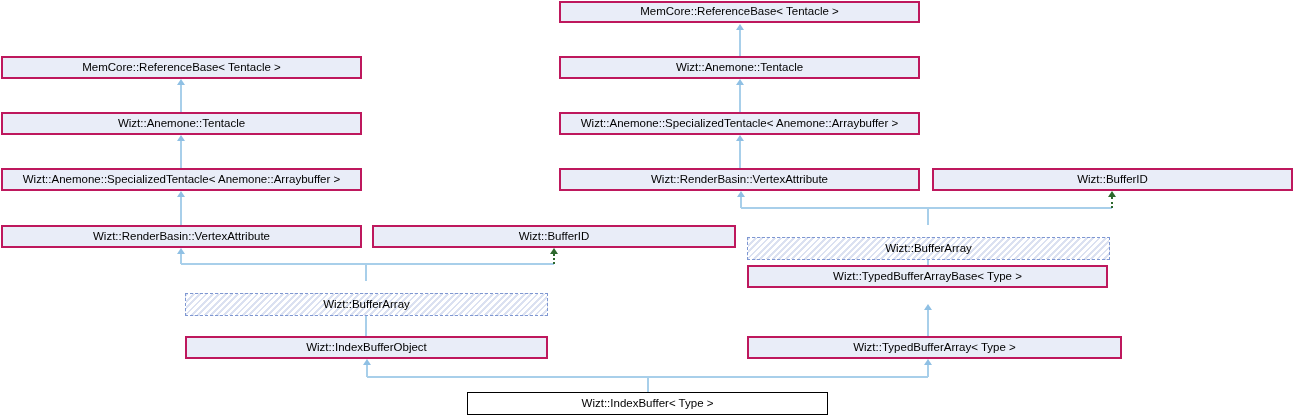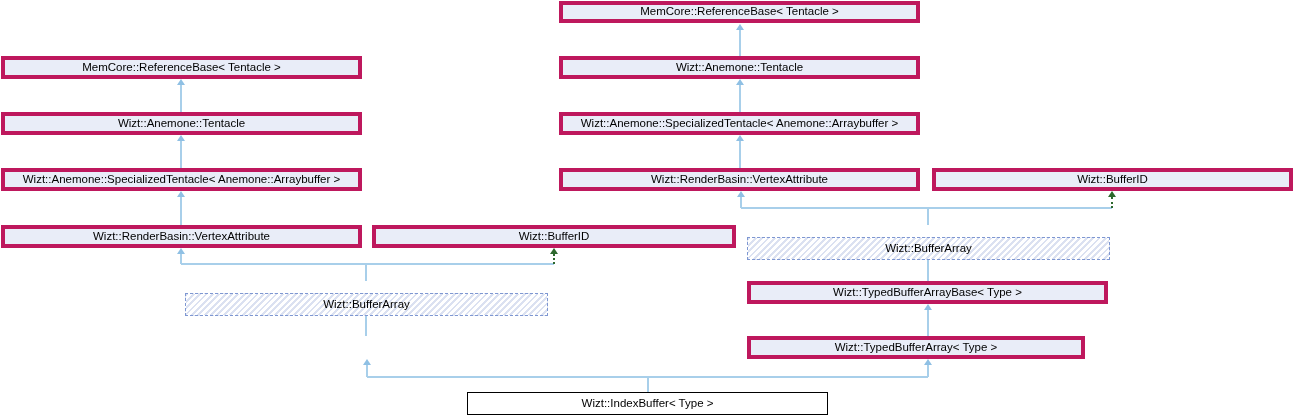--- a/index.html
+++ b/index.html
@@ -21,21 +21,21 @@
     display: flex;
     align-items: center;
     justify-content: center;
     font-size: 11.5px;
     line-height: 1;
     color: #000000;
     white-space: nowrap;
   }
   .node.solid {
     background: #e9edf8;
-    border: 4px solid #be185d;
+    border: 2px solid #be185d;
   }
   .node.hatched {
     background: repeating-linear-gradient(135deg, #dbe1f1 0, #dbe1f1 2px, #ffffff 2px, #ffffff 4.5px);
     border: 1px dashed #7e97d2;
     margin-top: 12px;
   }
   .node.main {
     background: #ffffff;
     border: 1px solid #000000;
   }
@@ -118,20 +118,23 @@
     </div>
     <div class="node solid" style="left: 1px; top: 225px; width: 361px; height: 23px;">
       <span class="label">Wizt::RenderBasin::VertexAttribute</span>
     </div>
     <div class="node solid" style="left: 372px; top: 225px; width: 364px; height: 23px;">
       <span class="label">Wizt::BufferID</span>
     </div>
     <div class="node hatched" style="left: 185px; top: 281px; width: 363px; height: 23px;">
       <span class="label">Wizt::BufferArray</span>
     </div>
+    <div class="node solid" style="left: 185px; top: 336px; width: 363px; height: 23px;">
+      <span class="label">Wizt::IndexBufferObject</span>
+    </div>
     <div class="node main" style="left: 467px; top: 392px; width: 361px; height: 23px; text-align: right;">
       <span class="label">Wizt::IndexBuffer&lt; Type &gt;</span>
     </div>
     <div class="node solid" style="left: 559px; top: 1px; width: 361px; height: 22px;">
       <span class="label">MemCore::ReferenceBase&lt; Tentacle &gt;</span>
     </div>
     <div class="node solid" style="left: 559px; top: 56px; width: 361px; height: 23px;">
       <span class="label">Wizt::Anemone::Tentacle</span>
     </div>
     <div class="node solid" style="left: 559px; top: 112px; width: 361px; height: 23px;">
@@ -139,19 +142,19 @@
     </div>
     <div class="node solid" style="left: 559px; top: 168px; width: 361px; height: 23px;">
       <span class="label">Wizt::RenderBasin::VertexAttribute</span>
     </div>
     <div class="node solid" style="left: 932px; top: 168px; width: 361px; height: 23px;">
       <span class="label">Wizt::BufferID</span>
     </div>
     <div class="node hatched" style="left: 747px; top: 225px; width: 363px; height: 23px;">
       <span class="label">Wizt::BufferArray</span>
     </div>
-    <div class="node solid" style="left: 747px; top: 281px; width: 361px; height: 23px;">
+    <div class="node solid" style="left: 747px; top: 265px; width: 361px; height: 23px;">
       <span class="label">Wizt::TypedBufferArrayBase&lt; Type &gt;</span>
     </div>
-    <div class="node solid" style="left: 747px; top: 336px; width: 338px; height: 23px;">
+    <div class="node solid" style="left: 747px; top: 336px; width: 375px; height: 23px;">
       <span class="label">Wizt::TypedBufferArray&lt; Type &gt;</span>
     </div>
   </div>
 
 </body></html>

